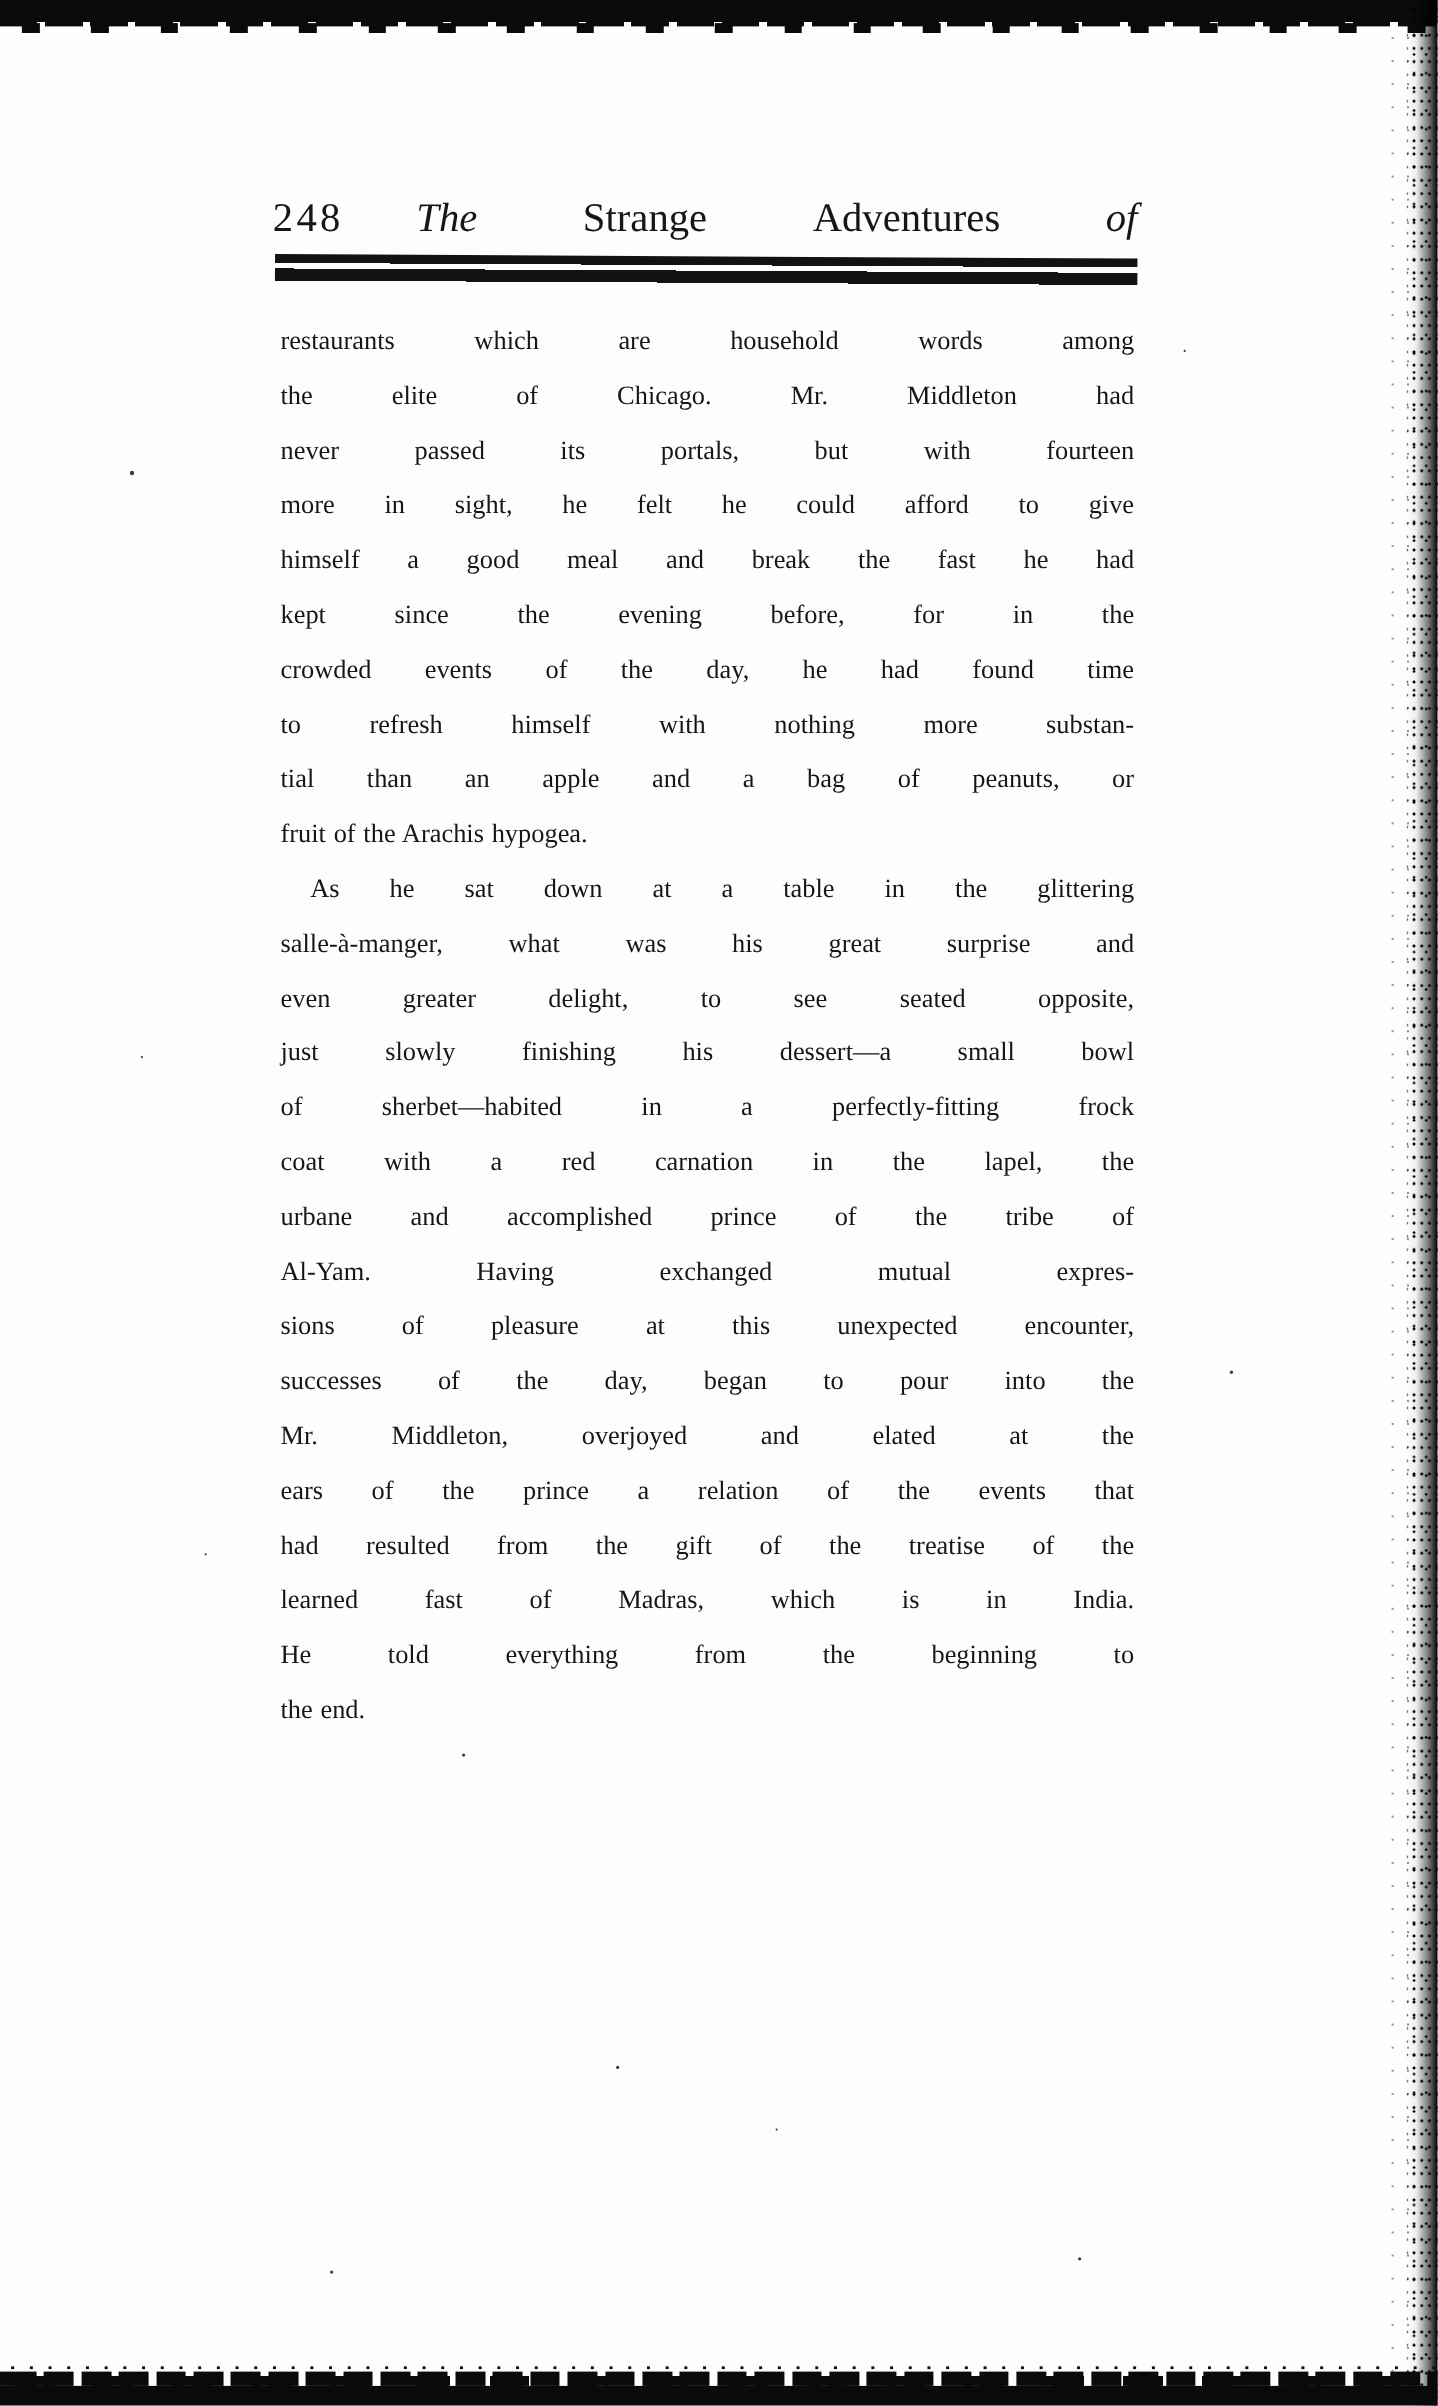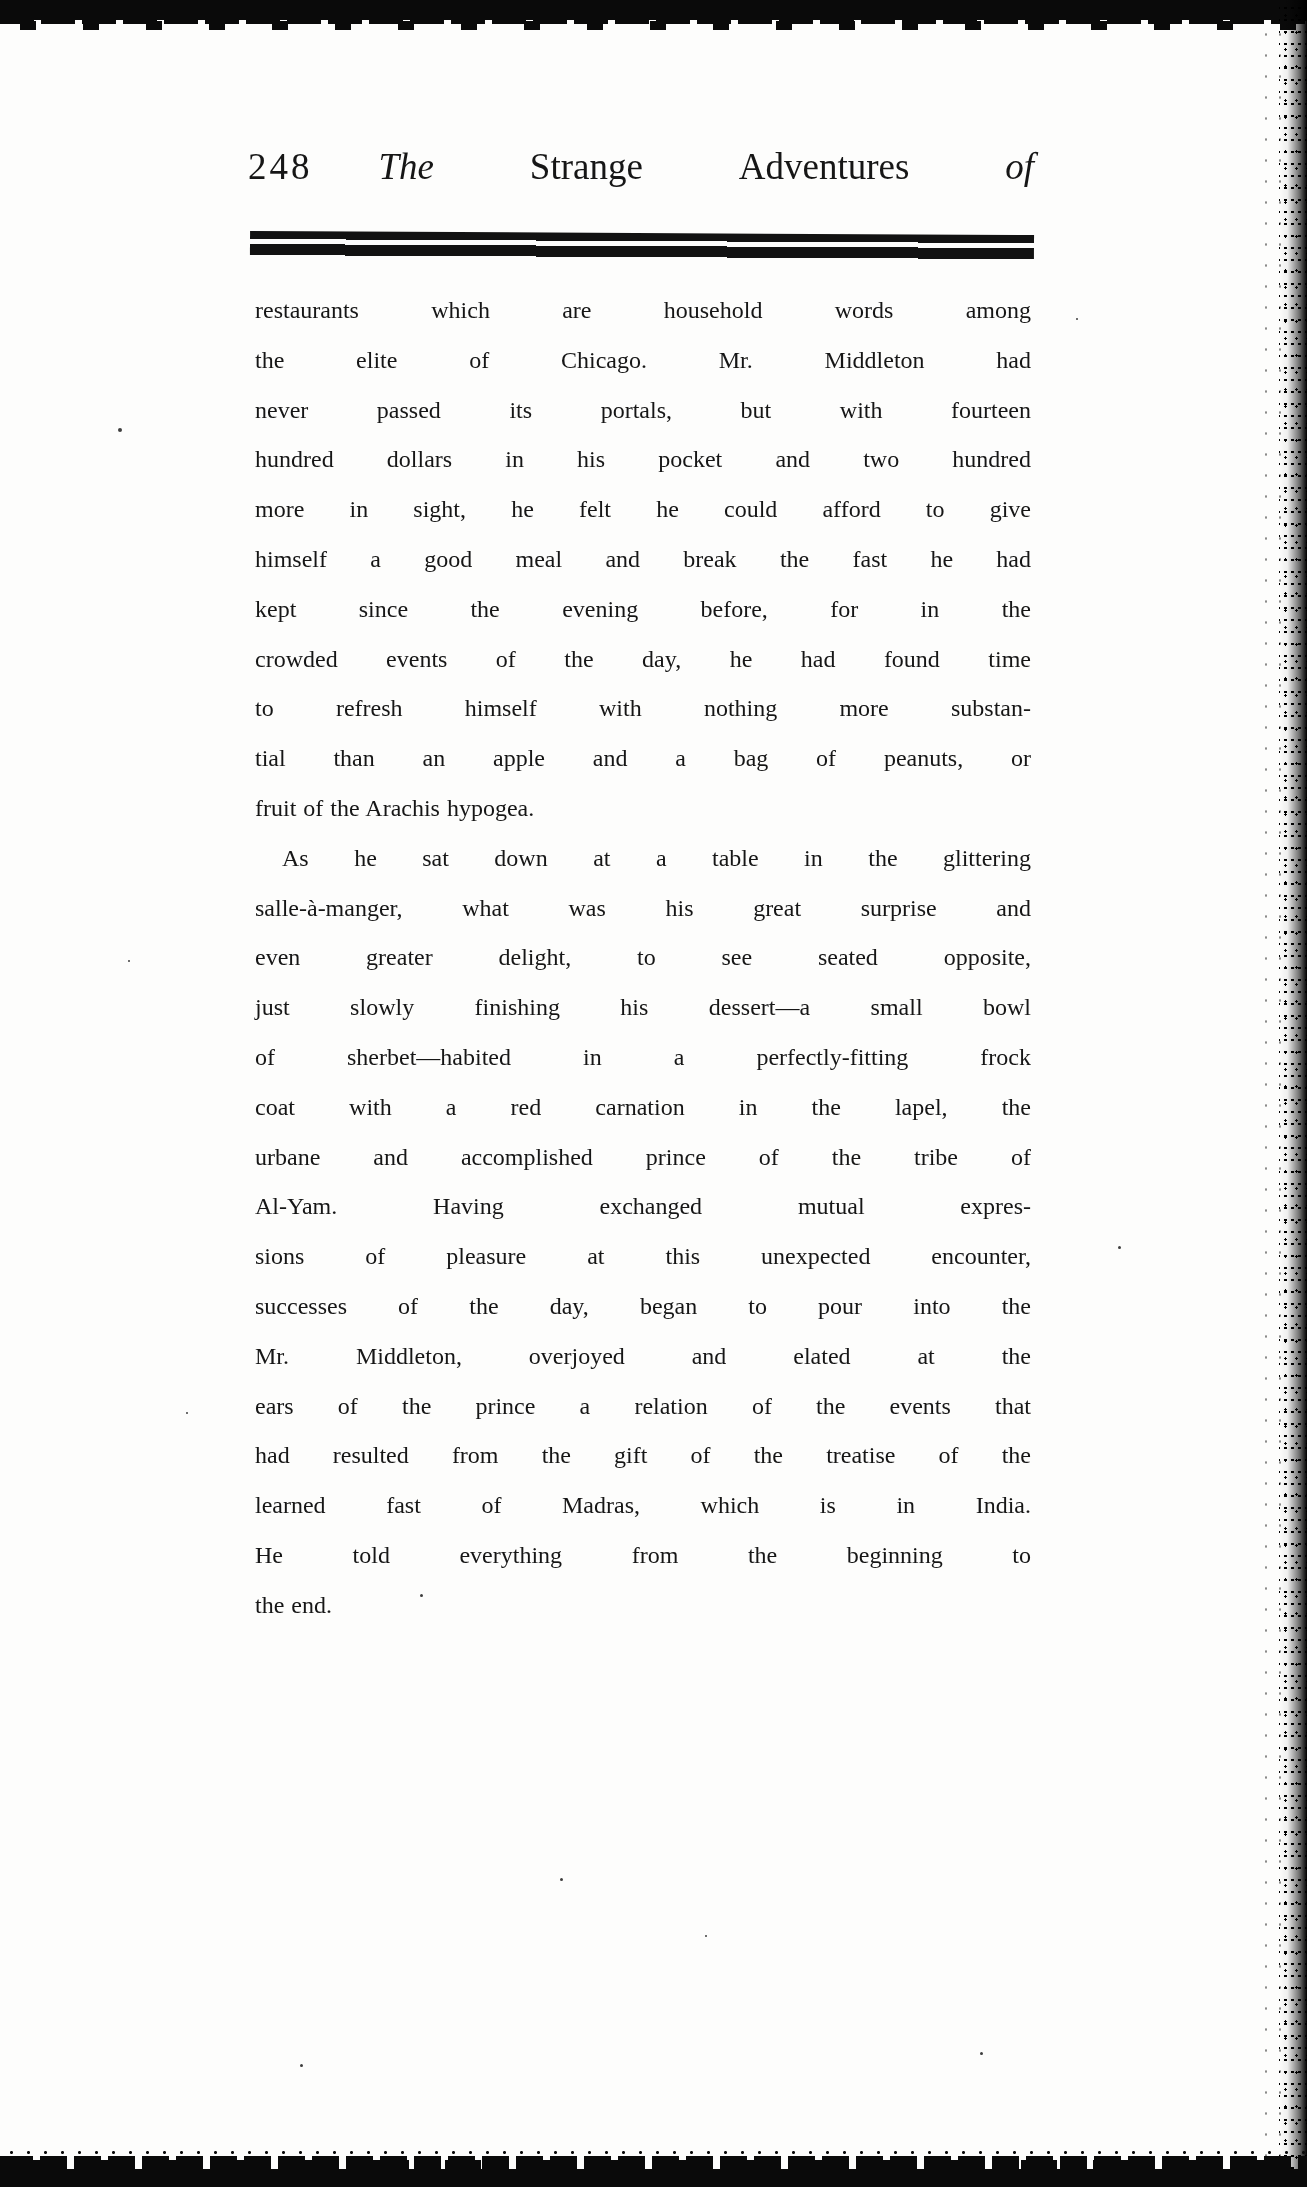--- a/index.html
+++ b/index.html
@@ -62,21 +62,21 @@
   }
 
   
   .page-header {
     position: absolute;
     top: 145px; left: 248px; width: 786px;
     display: flex; align-items: baseline;
     font-size: 37px;
     white-space: nowrap;
   }
-  .page-number { letter-spacing: 3px; }
+  .page-number { letter-spacing: 3px; margin-top: 32px; }
   .running-title {
     flex: 1;
     margin-left: 66px;
     display: flex;
     justify-content: space-between;
     align-items: center;
   }
   .running-title .italic { font-style: italic; }
 
   .double-rule {
@@ -131,21 +131,20 @@
     <span class="italic">of</span>
   </span>
 </div>
 
 <div class="double-rule"></div>
 
 <div class="body-text">
     <div class="line">restaurants which are household words among</div>
     <div class="line">the elite of Chicago.  Mr. Middleton had</div>
     <div class="line">never passed its portals, but with fourteen</div>
-    <div class="line">hundred dollars in his pocket and two hundred</div>
     <div class="line">more in sight, he felt he could afford to give</div>
     <div class="line">himself a good meal and break the fast he had</div>
     <div class="line">kept since the evening before, for in the</div>
     <div class="line">crowded events of the day, he had found time</div>
     <div class="line">to refresh himself with nothing more substan-</div>
     <div class="line">tial than an apple and a bag of peanuts, or</div>
     <div class="line para-last">fruit of the Arachis hypogea.</div>
     <div class="line indent">As he sat down at a table in the glittering</div>
     <div class="line">salle-à-manger, what was his great surprise and</div>
     <div class="line">even greater delight, to see seated opposite,</div>

